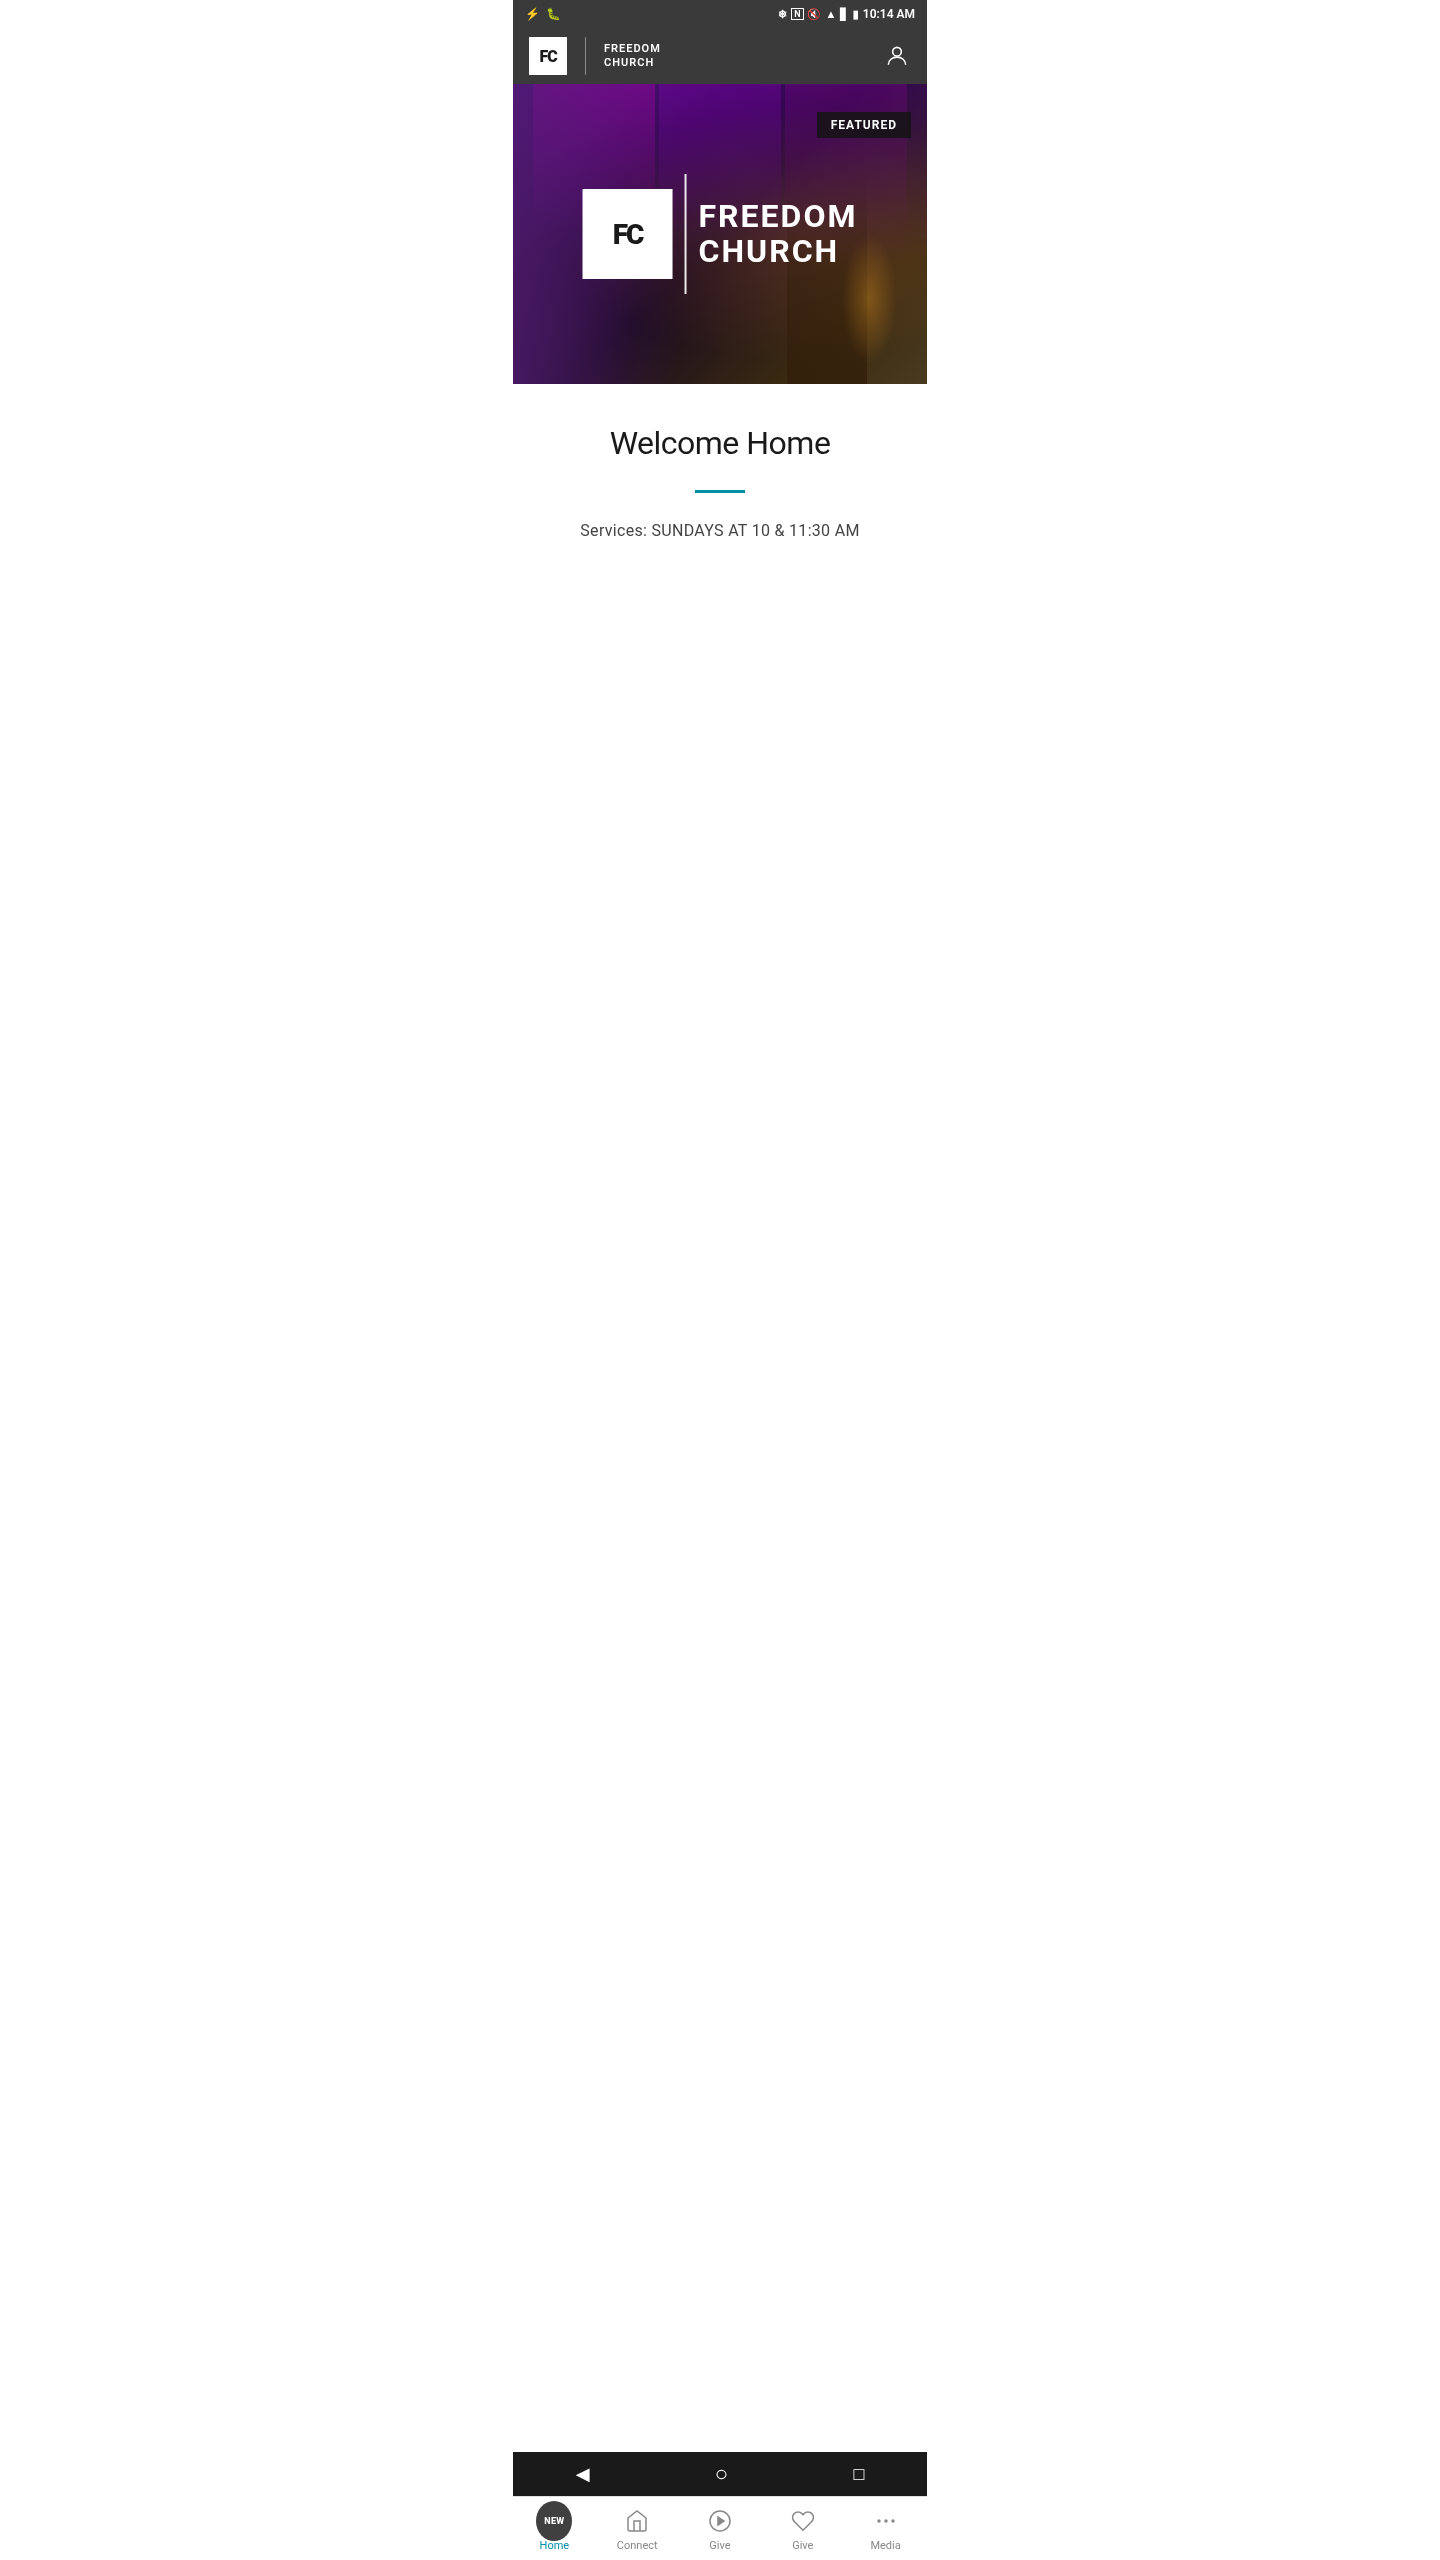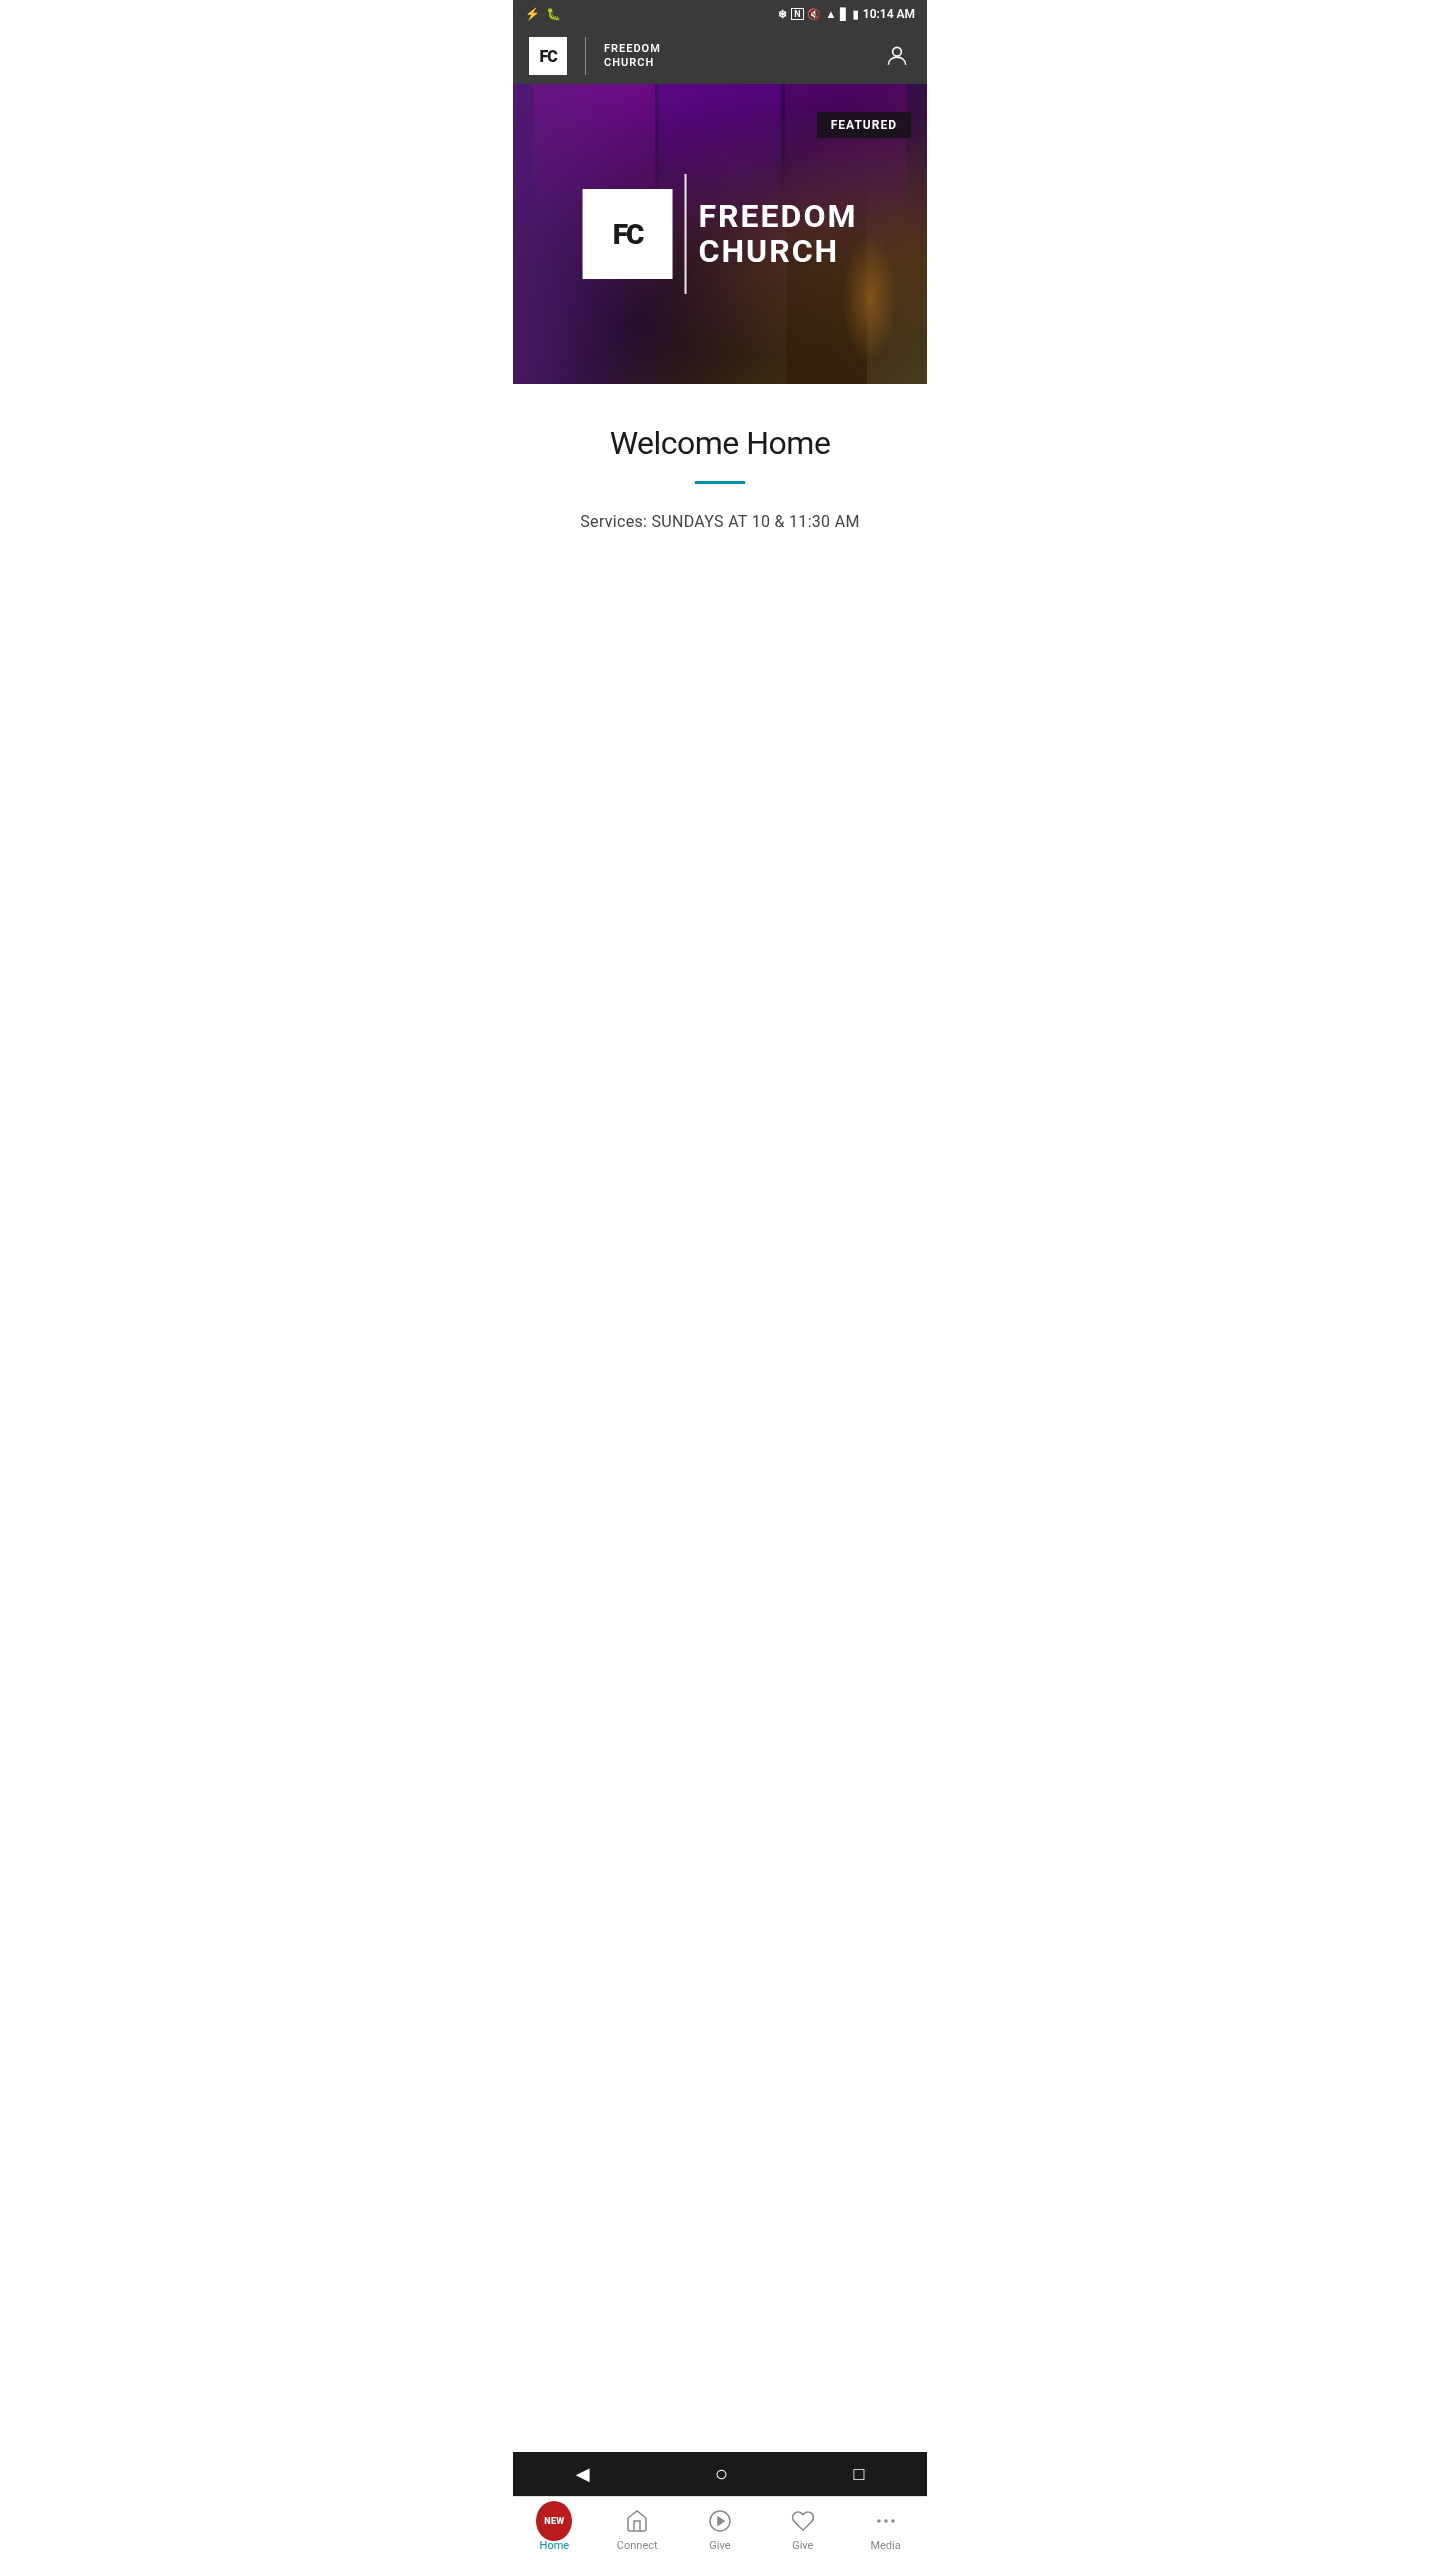--- a/index.html
+++ b/index.html
@@ -198,21 +198,21 @@
     .main-content {
       background: #fff;
       padding: 40px 24px 30px;
       text-align: center;
     }
 
     .welcome-title {
       font-size: 32px;
       font-weight: 400;
       color: #1a1a1a;
-      margin-bottom: 19px;
+      margin-bottom: 28px;
       letter-spacing: -0.5px;
     }
 
     .title-underline {
       width: 50px;
       height: 3px;
       background: #008fa8;
       margin: 0 auto 28px;
     }
 
@@ -285,21 +285,21 @@
     }
 
     .nav-item.active .nav-label {
       color: #008fa8;
       text-align: right;
     }
 
     .home-circle {
       width: 40px;
       height: 40px;
-      background: #b91c1c;
+      background: #404040;
       border-radius: 50%;
       display: flex;
       align-items: center;
       justify-content: center;
       color: white;
       font-size: 9px;
       font-weight: 800;
       letter-spacing: 0.3px;
     }
 

